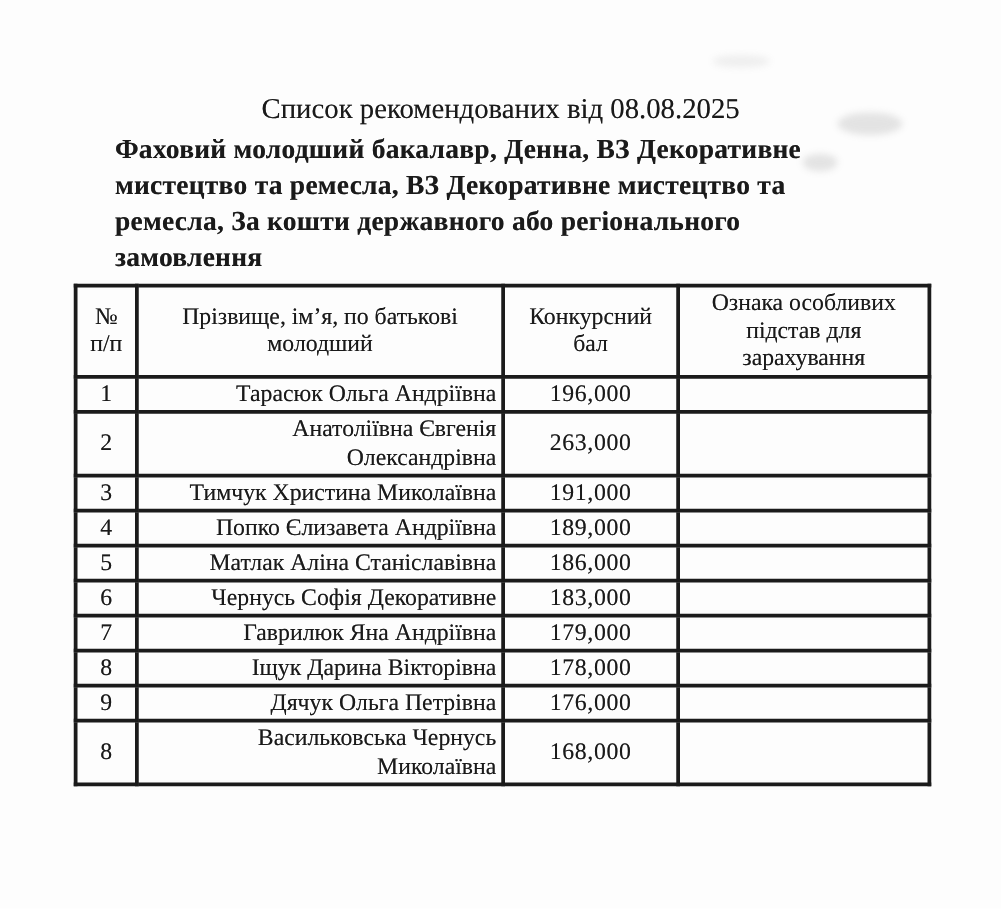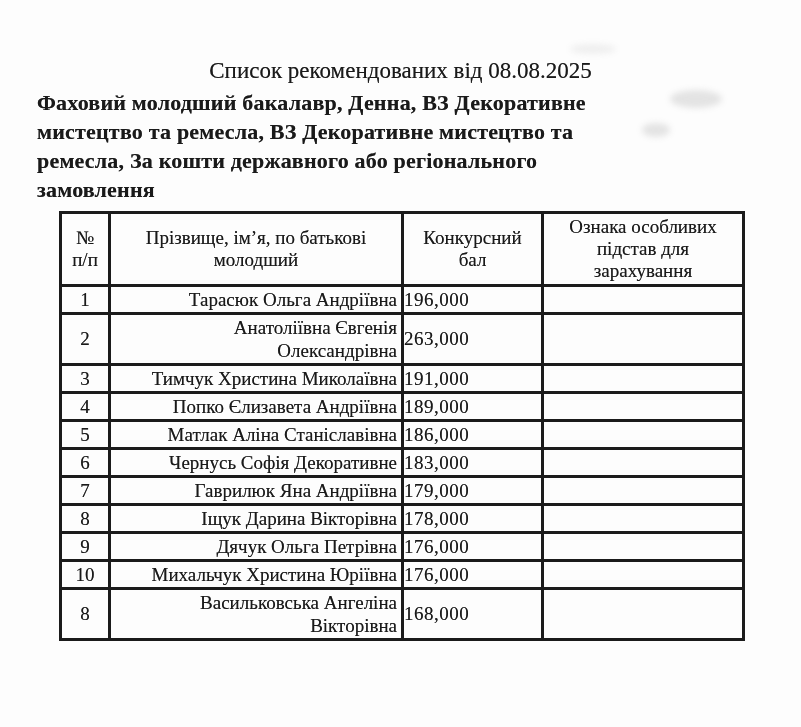--- a/index.html
+++ b/index.html
@@ -8,28 +8,28 @@
     position: relative;
     width: 801px;
     height: 727px;
     background: #fdfdfd;
     font-family: "Liberation Serif", "DejaVu Serif", serif;
     color: #1a1a1a;
     overflow: hidden;
     text-shadow: 0 0 0.5px rgba(10,10,10,0.55);
   }
   .doc-title {
-    padding-top: 56px;
+    padding-top: 72px;
     text-align: center;
     font-size: 23px;
     line-height: 30px;
     white-space: pre-line;
   }
   .doc-desc {
-    margin: 2px 56px 7px 37px;
+    margin: 2px 56px 7px 92px;
     font-weight: bold;
     font-size: 22px;
     line-height: 29px;
     white-space: pre-line;
     letter-spacing: 0.2px;
   }
   table.list {
     border-collapse: collapse;
     table-layout: fixed;
     margin-left: 59px;
@@ -49,21 +49,21 @@
     font-weight: normal;
     text-align: center;
     line-height: 22px;
     height: 70px;
     white-space: pre-line;
     padding: 2px;
   }
   table.list td { height: 27px; }
   td.c-num { text-align: center; }
   td.c-name { text-align: right; padding: 1px 4px 1px 7px; line-height: 23px; }
-  td.c-score { text-align: left; letter-spacing: 0.5px; }
+  td.c-score { text-align: center; letter-spacing: 0.5px; }
   td.c-special { }
   .artifact {
     position: absolute;
     border-radius: 50%;
     background: #8a8a8a;
     opacity: 0.22;
     filter: blur(3px);
     pointer-events: none;
   }
   .a1 { left: 670px; top: 90px; width: 52px; height: 18px; }
@@ -151,28 +151,22 @@
         <td class="c-score">178,000</td>
         <td class="c-special"></td>
       </tr>
       <tr>
         <td class="c-num">9</td>
         <td class="c-name">Дячук Ольга Петрівна</td>
         <td class="c-score">176,000</td>
         <td class="c-special"></td>
       </tr>
       <tr>
-        <td class="c-num">10</td>
-        <td class="c-name">Михальчук Христина Юріївна</td>
-        <td class="c-score">176,000</td>
-        <td class="c-special"></td>
-      </tr>
-      <tr>
         <td class="c-num">8</td>
-        <td class="c-name">Васильковська Ангеліна Вікторівна</td>
+        <td class="c-name">Васильковська Чернусь Миколаївна</td>
         <td class="c-score">168,000</td>
         <td class="c-special"></td>
       </tr>
     </tbody>
   </table>
 
   <div class="artifact a1"></div>
   <div class="artifact a2"></div>
   <div class="artifact a3"></div>
 

